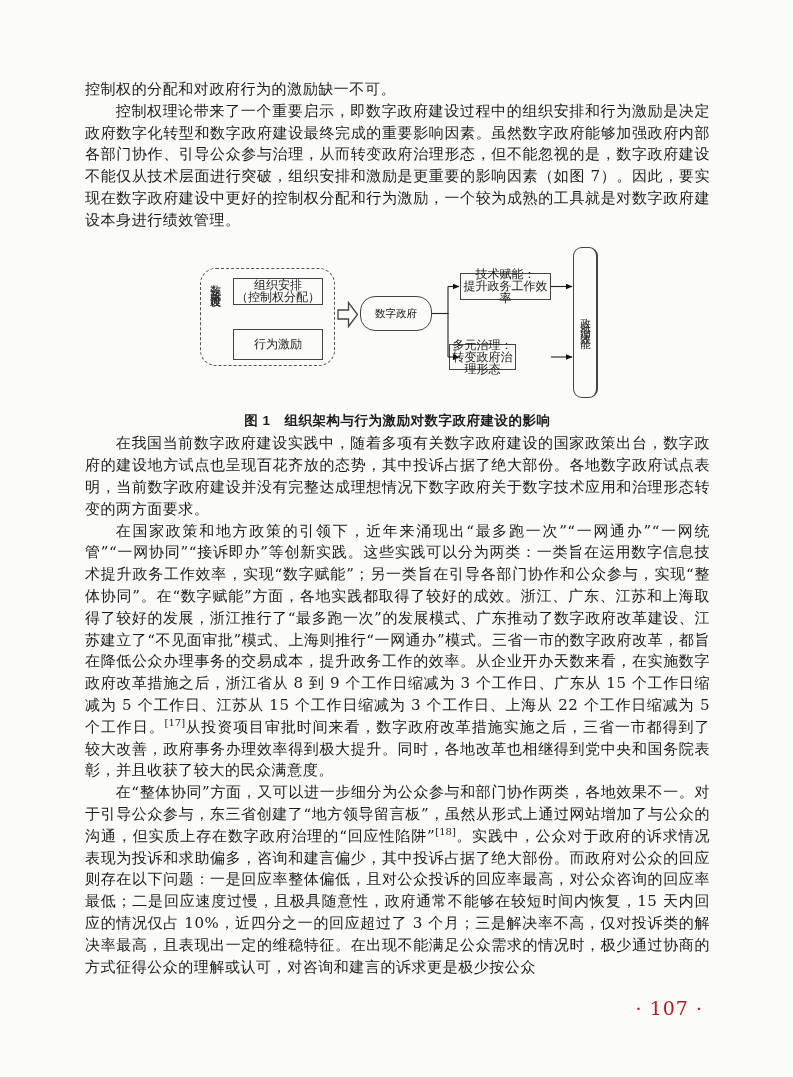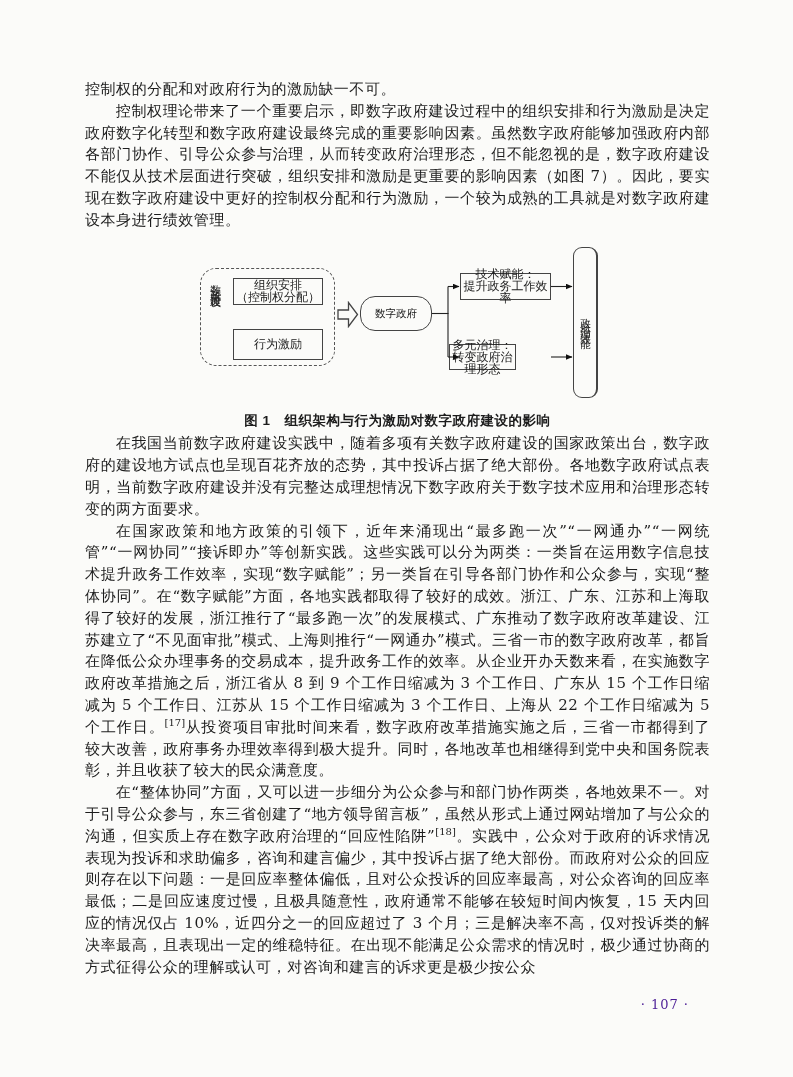--- a/index.html
+++ b/index.html
@@ -111,24 +111,24 @@
     font-family: Liberation Sans, sans-serif;
     font-weight: bold;
     font-size: 13.5px;
     letter-spacing: 0.5px;
     margin-top: 9px;
     margin-bottom: 2px;
   }
   .pageno {
     position: absolute;
     top: 997px;
-    right: 104px;
-    font-size: 13px;
+    right: 90px;
+    font-size: 19px;
     letter-spacing: 1px;
-    color: #4c1d95;
+    color: #b91c1c;
   }
 </style>
 </head>
 <body>
 
 <div class="page">
   <div class="content">
 
     <p class="cont">控制权的分配和对政府行为的激励缺一不可。</p>
     <p>控制权理论带来了一个重要启示，即数字政府建设过程中的组织安排和行为激励是决定政府数字化转型和数字政府建设最终完成的重要影响因素。虽然数字政府能够加强政府内部各部门协作、引导公众参与治理，从而转变政府治理形态，但不能忽视的是，数字政府建设不能仅从技术层面进行突破，组织安排和激励是更重要的影响因素（如图 7）。因此，要实现在数字政府建设中更好的控制权分配和行为激励，一个较为成熟的工具就是对数字政府建设本身进行绩效管理。</p>

